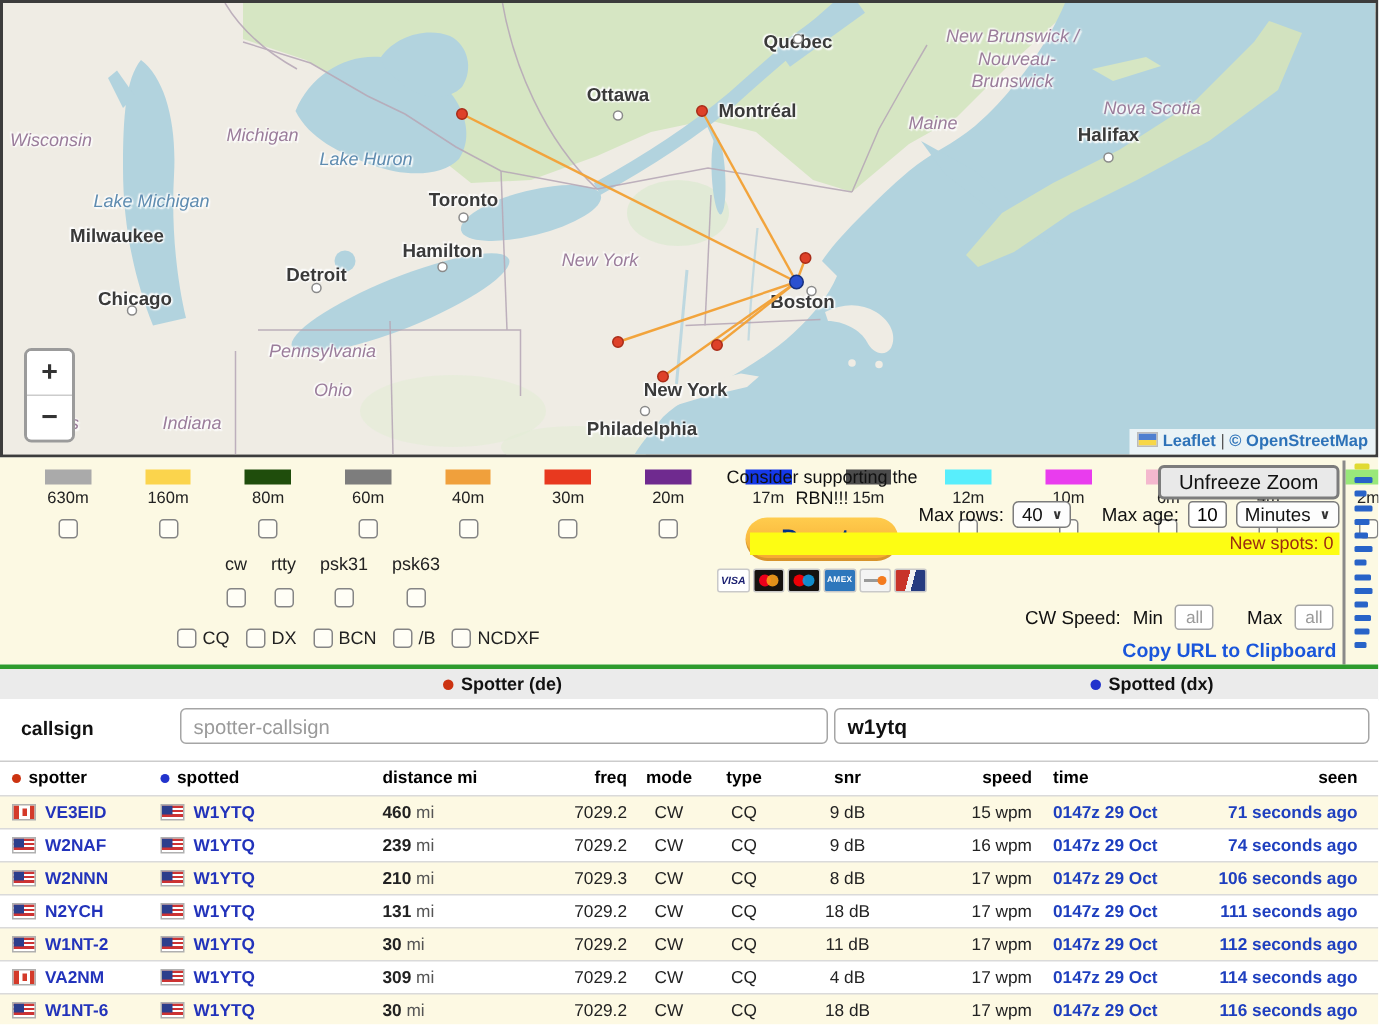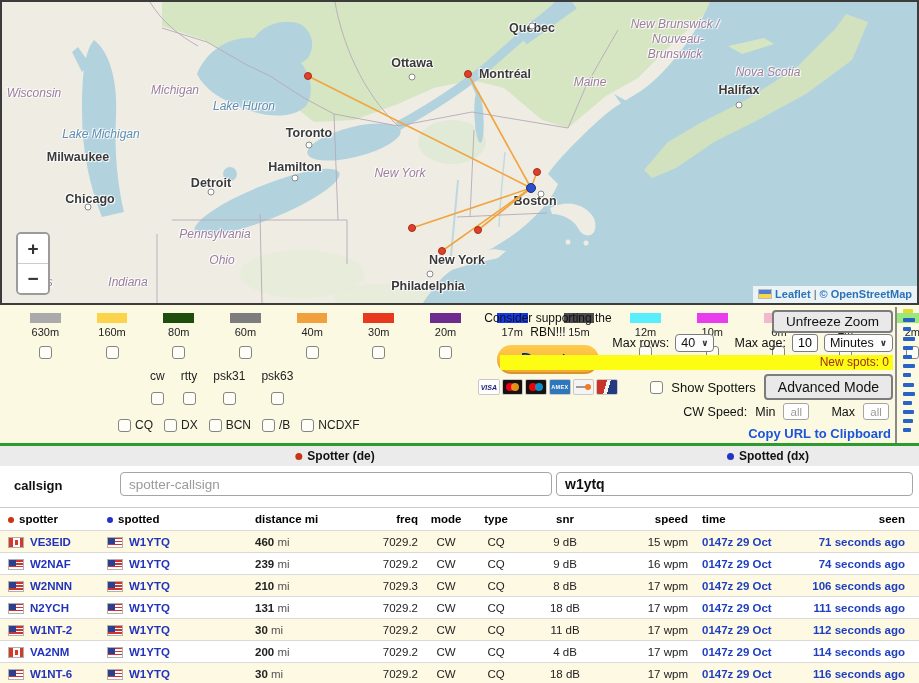--- a/index.html
+++ b/index.html
@@ -200,21 +200,21 @@
         <span class="mlabel city" style="left: 293px; top: 165px;">Hamilton</span>
         <span class="mlabel city" style="left: 410px; top: 61px;">Ottawa</span>
         <span class="mlabel city" style="left: 530px; top: 11px; margin-top: 15px;">Québec</span>
         <span class="mlabel city" style="left: 503px; top: 72px;">Montréal</span>
         <span class="mlabel city" style="left: 737px; top: 88px;">Halifax</span>
         <span class="mlabel city" style="left: 533px; top: 199px;">Boston</span>
         <span class="mlabel city" style="left: 455px; top: 258px;">New York</span>
         <span class="mlabel city" style="left: 426px; top: 284px;">Philadelphia</span>
         <span class="mlabel state" style="left: 32px; top: 91px;">Wisconsin</span>
         <span class="mlabel state" style="left: 173px; top: 88px;">Michigan</span>
-        <span class="mlabel state" style="left: 588px; top: 80px;">Maine</span>
+        <span class="mlabel state" style="left: 620px; top: 80px;">Maine</span>
         <span class="mlabel state" style="left: 673px; top: 22px;">New Brunswick /</span>
         <span class="mlabel state" style="left: 676px; top: 37px;">Nouveau-</span>
         <span class="mlabel state" style="left: 673px; top: 52px;">Brunswick</span>
         <span class="mlabel state" style="left: 766px; top: 70px;">Nova Scotia</span>
         <span class="mlabel state" style="left: 398px; top: 171px;">New York</span>
         <span class="mlabel state" style="left: 213px; top: 232px;">Pennsylvania</span>
         <span class="mlabel state" style="left: 220px; top: 258px;">Ohio</span>
         <span class="mlabel state" style="left: 126px; top: 280px;">Indiana</span>
         <span class="mlabel state" style="left: 34px; top: 280px;">Illinois</span>
         <span class="mlabel water" style="left: 99px; top: 132px;">Lake Michigan</span>
@@ -338,25 +338,20 @@
       <span>Max age:</span>
       <input class="numin" value="10" style="">
       <span class="fakesel">
           <span>Minutes</span>
           <span class="chev">∨</span>
         </span>
     </div>
 
     <div class="newspots">New spots: 0</div>
 
-    <div class="rowadv">
-      <input type="checkbox" style="">
-      <span>Show Spotters</span>
-      <span class="advbtn">Advanced Mode</span>
-    </div>
 
     <div class="rowcw">
       <span>CW Speed:</span>
       <span>Min</span>
       <input class="allin" value="all" style="">
       <span style="width:6px"></span>
       <span>Max</span>
       <input class="allin" value="all" style="">
     </div>
 
@@ -463,21 +458,21 @@
         <div class="cell c4">CW</div>
         <div class="cell c5">CQ</div>
         <div class="cell c6">11 dB</div>
         <div class="cell c7">17 wpm</div>
         <div class="cell c8"><span class="timetxt">0147z 29 Oct</span></div>
         <div class="cell c9"><span class="seentxt">112 seconds ago</span></div>
       </div>
       <div class="trow">
         <div class="cell c0"><span class="flag ca"></span><span class="cslink">VA2NM</span></div>
         <div class="cell c1"><span class="flag us"></span><span class="cslink">W1YTQ</span></div>
-        <div class="cell c2"><span class="dnum">200</span><span class="unit"> mi</span></div>
+        <div class="cell c2"><span class="dnum">309</span><span class="unit"> mi</span></div>
         <div class="cell c3">7029.2</div>
         <div class="cell c4">CW</div>
         <div class="cell c5">CQ</div>
         <div class="cell c6">4 dB</div>
         <div class="cell c7">17 wpm</div>
         <div class="cell c8"><span class="timetxt">0147z 29 Oct</span></div>
         <div class="cell c9"><span class="seentxt">114 seconds ago</span></div>
       </div>
       <div class="trow">
         <div class="cell c0"><span class="flag us"></span><span class="cslink">W1NT-6</span></div>

